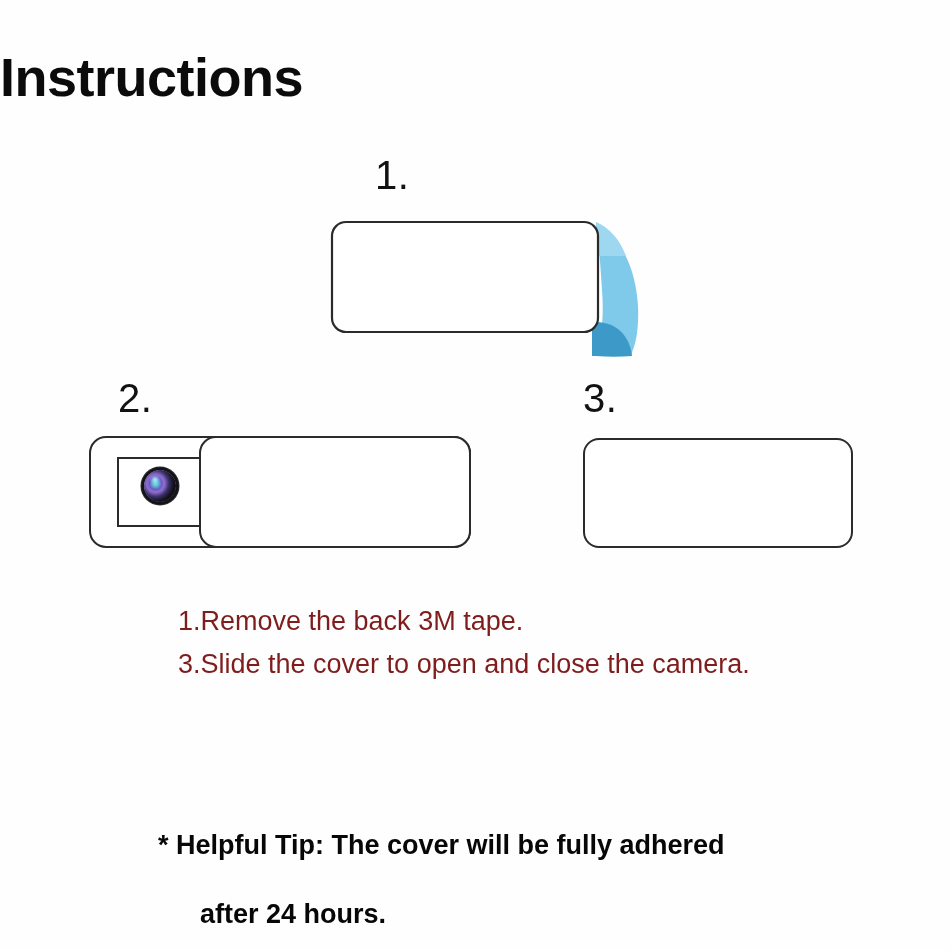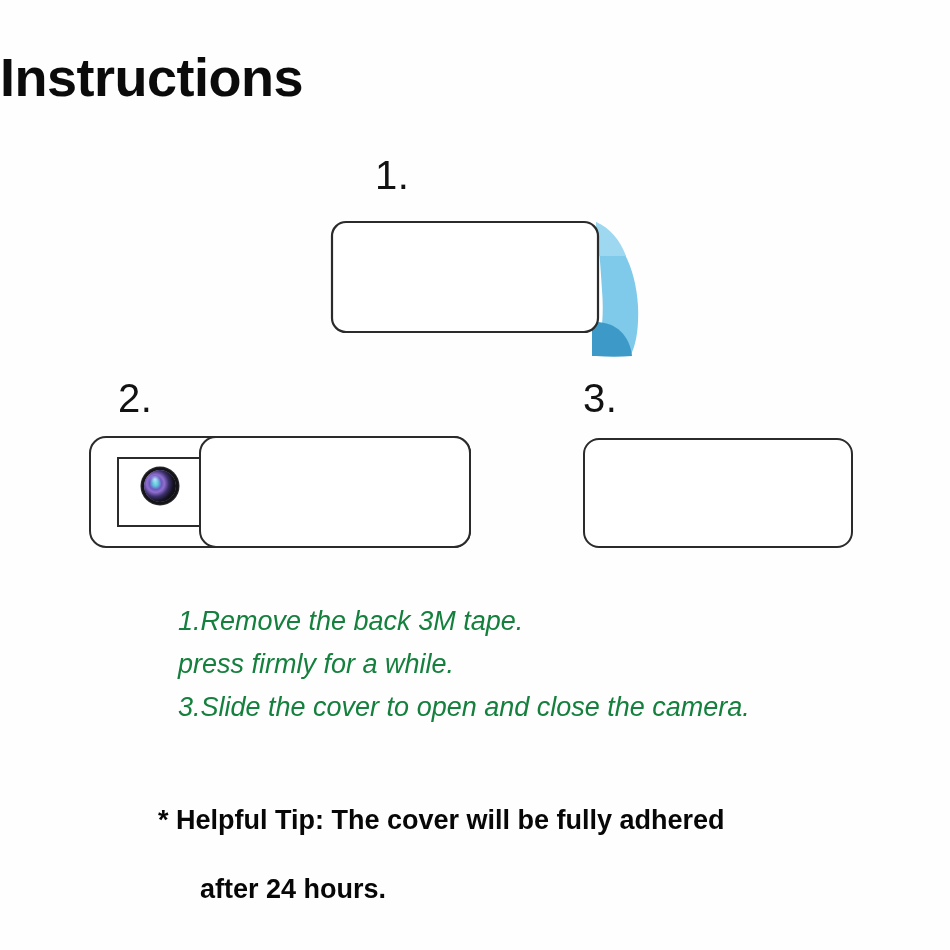--- a/index.html
+++ b/index.html
@@ -106,31 +106,30 @@
   .fig3 svg { display: block; }
 
   
   .steps-text {
     position: absolute;
     left: 178px;
     top: 600px;
     width: 680px;
     font-size: 27px;
     line-height: 43px;
-    color: #15803d;
+    color: #7f1d1d;
     font-weight: 400;
-    font-style: italic;
   }
   .steps-text .line { white-space: pre-wrap; }
 
   
   .tip {
     position: absolute;
     left: 158px;
-    top: 802px;
+    top: 827px;
     width: 700px;
     font-size: 27px;
     line-height: 37px;
     font-weight: 700;
     color: #070707;
   }
   .tip .tip-line-1 { display: block; }
   .tip .tip-line-2 { display: block; padding-left: 42px; margin-top: 32px; }
 </style>
 </head>
@@ -178,21 +177,20 @@
   <div class="step-num" id="step-num-3">3.</div>
 
   <div class="fig3">
     <svg width="290" height="128" viewBox="0 0 290 128" xmlns="http://www.w3.org/2000/svg">
       <rect x="9" y="9" width="268" height="108" rx="15" ry="15" fill="#ffffff" stroke="#2b2b2b" stroke-width="2"></rect>
     </svg>
   </div>
 
   <div class="steps-text">
     <div class="line">1.Remove the back 3M tape.</div>
-    <div class="line">press firmly for a while.</div>
     <div class="line">3.Slide the cover to open and close the camera.</div>
   </div>
 
   <div class="tip">
     <span class="tip-line-1">* Helpful Tip: The cover will be fully adhered</span>
     <span class="tip-line-2">after 24 hours.</span>
   </div>
 
 </div>
 

